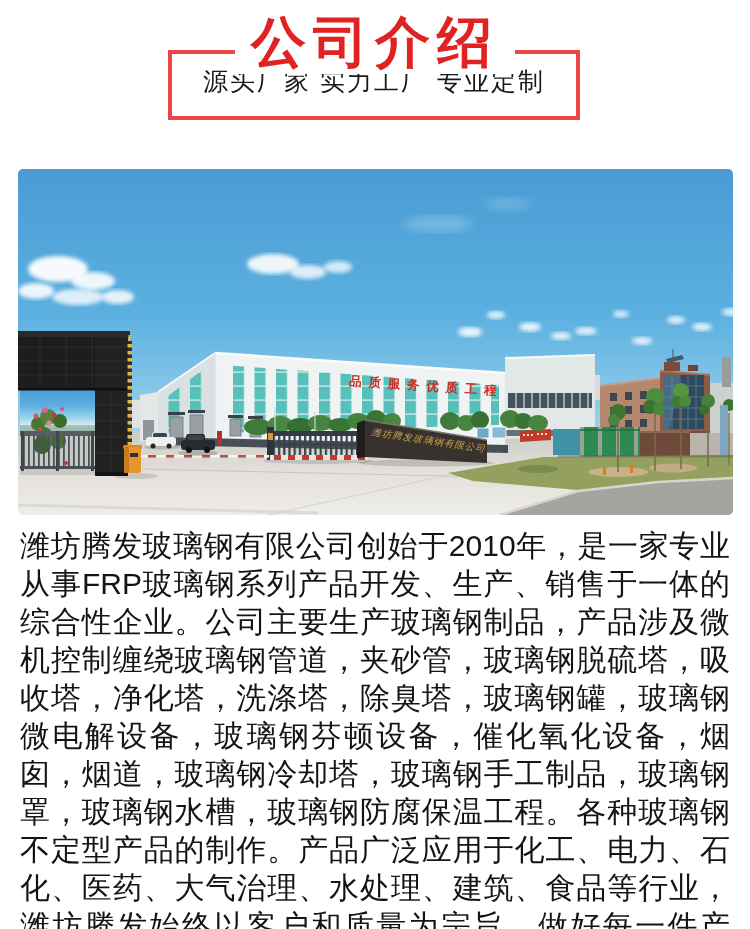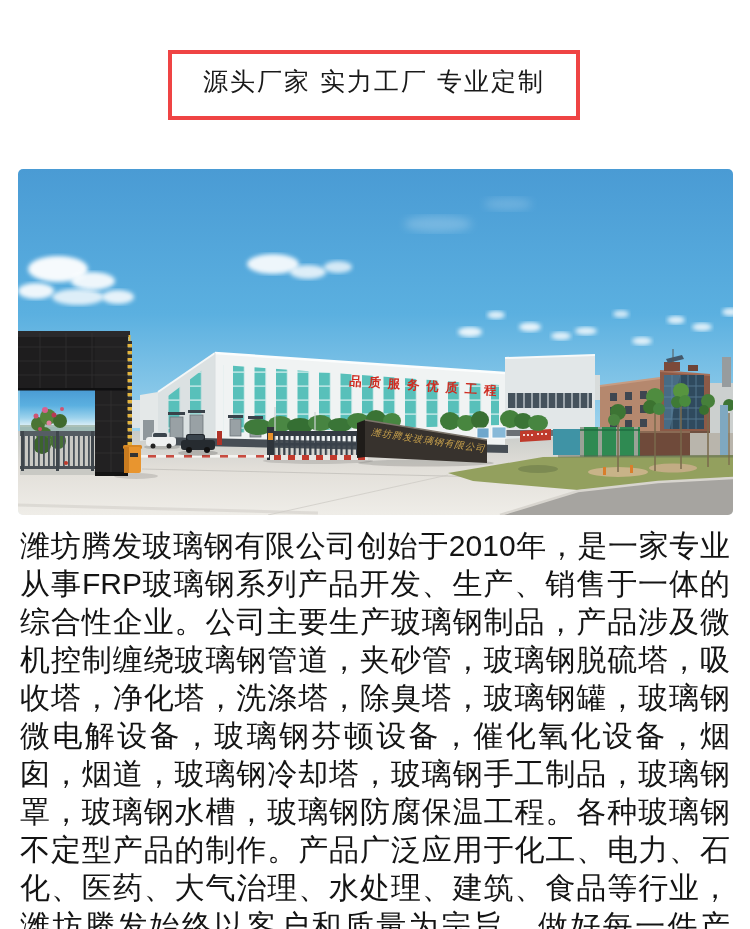--- a/index.html
+++ b/index.html
@@ -35,20 +35,21 @@
     margin:0;
   }
 </style>
 </head>
 <body>
 
 <div class="header">
   <div class="intro-box">
     <div class="subtitle">源头厂家 实力工厂 专业定制</div>
   </div>
+  <h1 class="page-title">公司介绍</h1>
 </div>
 
 <figure class="photo">
 <svg width="715" height="346" viewBox="0 0 715 346" xmlns="http://www.w3.org/2000/svg">
   <defs>
     <linearGradient id="sky" x1="0" y1="0" x2="0" y2="1">
       <stop offset="0" stop-color="#4a9bd4"></stop>
           <stop offset="0.42" stop-color="#5bb0e0"></stop>
       <stop offset="0.75" stop-color="#9cd2ec"></stop>
           <stop offset="1" stop-color="#e6f3f9"></stop>

